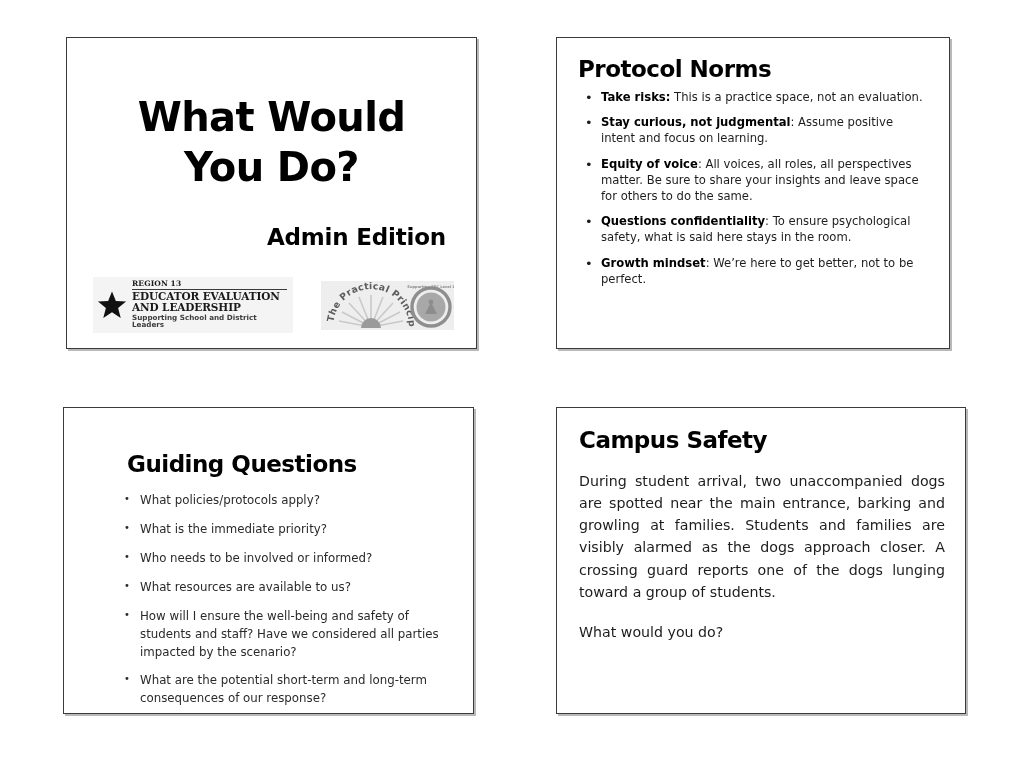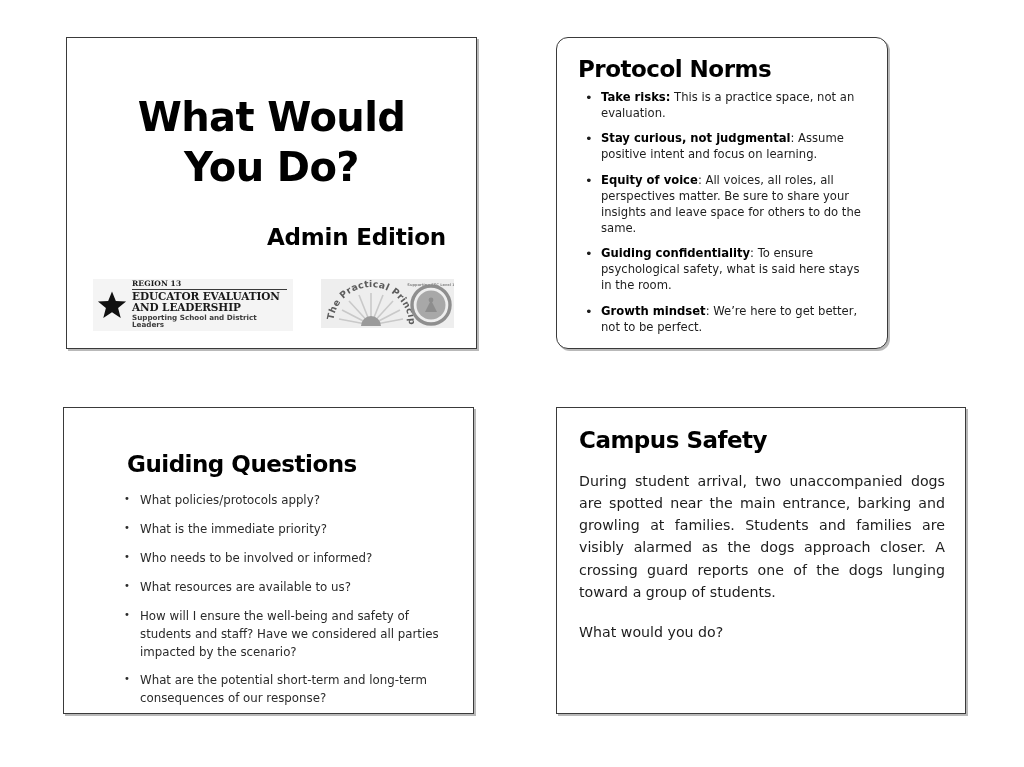--- a/index.html
+++ b/index.html
@@ -27,21 +27,21 @@
 
   
   .slide {
     position: absolute;
     background: #ffffff;
     border: 1.5px solid #3a3a3a;
     box-shadow: 2px 2px 0 0 #b9b9b9;
     overflow: hidden;
   }
   #slide-title      { left: 66px;  top: 37px;  width: 411px; height: 312px; }
-  #slide-norms      { left: 556px; top: 37px;  width: 332px; height: 312px; border-radius: 12px; }
+  #slide-norms      { left: 556px; top: 37px;  width: 394px; height: 312px; }
   #slide-questions  { left: 63px;  top: 407px; width: 411px; height: 307px; }
   #slide-scenario   { left: 556px; top: 407px; width: 410px; height: 307px; }
 
   
   .title-slide-inner {
     position: absolute;
     left: 0; right: 0; top: 0; bottom: 0;
     padding: 0;
   }
   .deck-title {
@@ -69,20 +69,21 @@
   }
 
   
   .logo-strip {
     position: absolute;
     left: 26px;
     right: 22px;
     bottom: 17px;
     height: 52px;
     display: flex;
+    align-items: center;
     justify-content: flex-start;
     gap: 28px;
   }
 
   
   .logo-region13 {
     display: flex;
     align-items: center;
     gap: 5px;
     background: #f4f4f4;
@@ -292,21 +293,21 @@
       </div>
     </div>
   </div>
 
   <div class="slide" id="slide-norms">
     <div class="slide-heading">Protocol Norms</div>
     <ul class="norms-list">
       <li><span class="norm-term">Take risks:</span><span> This is a practice space, not an evaluation.</span></li>
       <li><span class="norm-term">Stay curious, not judgmental</span><span>: Assume positive intent and focus on learning.</span></li>
       <li><span class="norm-term">Equity of voice</span><span>: All voices, all roles, all perspectives matter. Be sure to share your insights and leave space for others to do the same.</span></li>
-      <li><span class="norm-term">Guiding confidentiality</span><span>: To ensure psychological safety, what is said here stays in the room.</span></li>
+      <li><span class="norm-term">Questions confidentiality</span><span>: To ensure psychological safety, what is said here stays in the room.</span></li>
       <li><span class="norm-term">Growth mindset</span><span>: We’re here to get better, not to be perfect.</span></li>
     </ul>
   </div>
 
   <div class="slide" id="slide-questions">
     <div class="slide-heading">Guiding Questions</div>
     <ul class="questions-list">
       <li>What policies/protocols apply?</li>
       <li>What is the immediate priority?</li>
       <li>Who needs to be involved or informed?</li>

